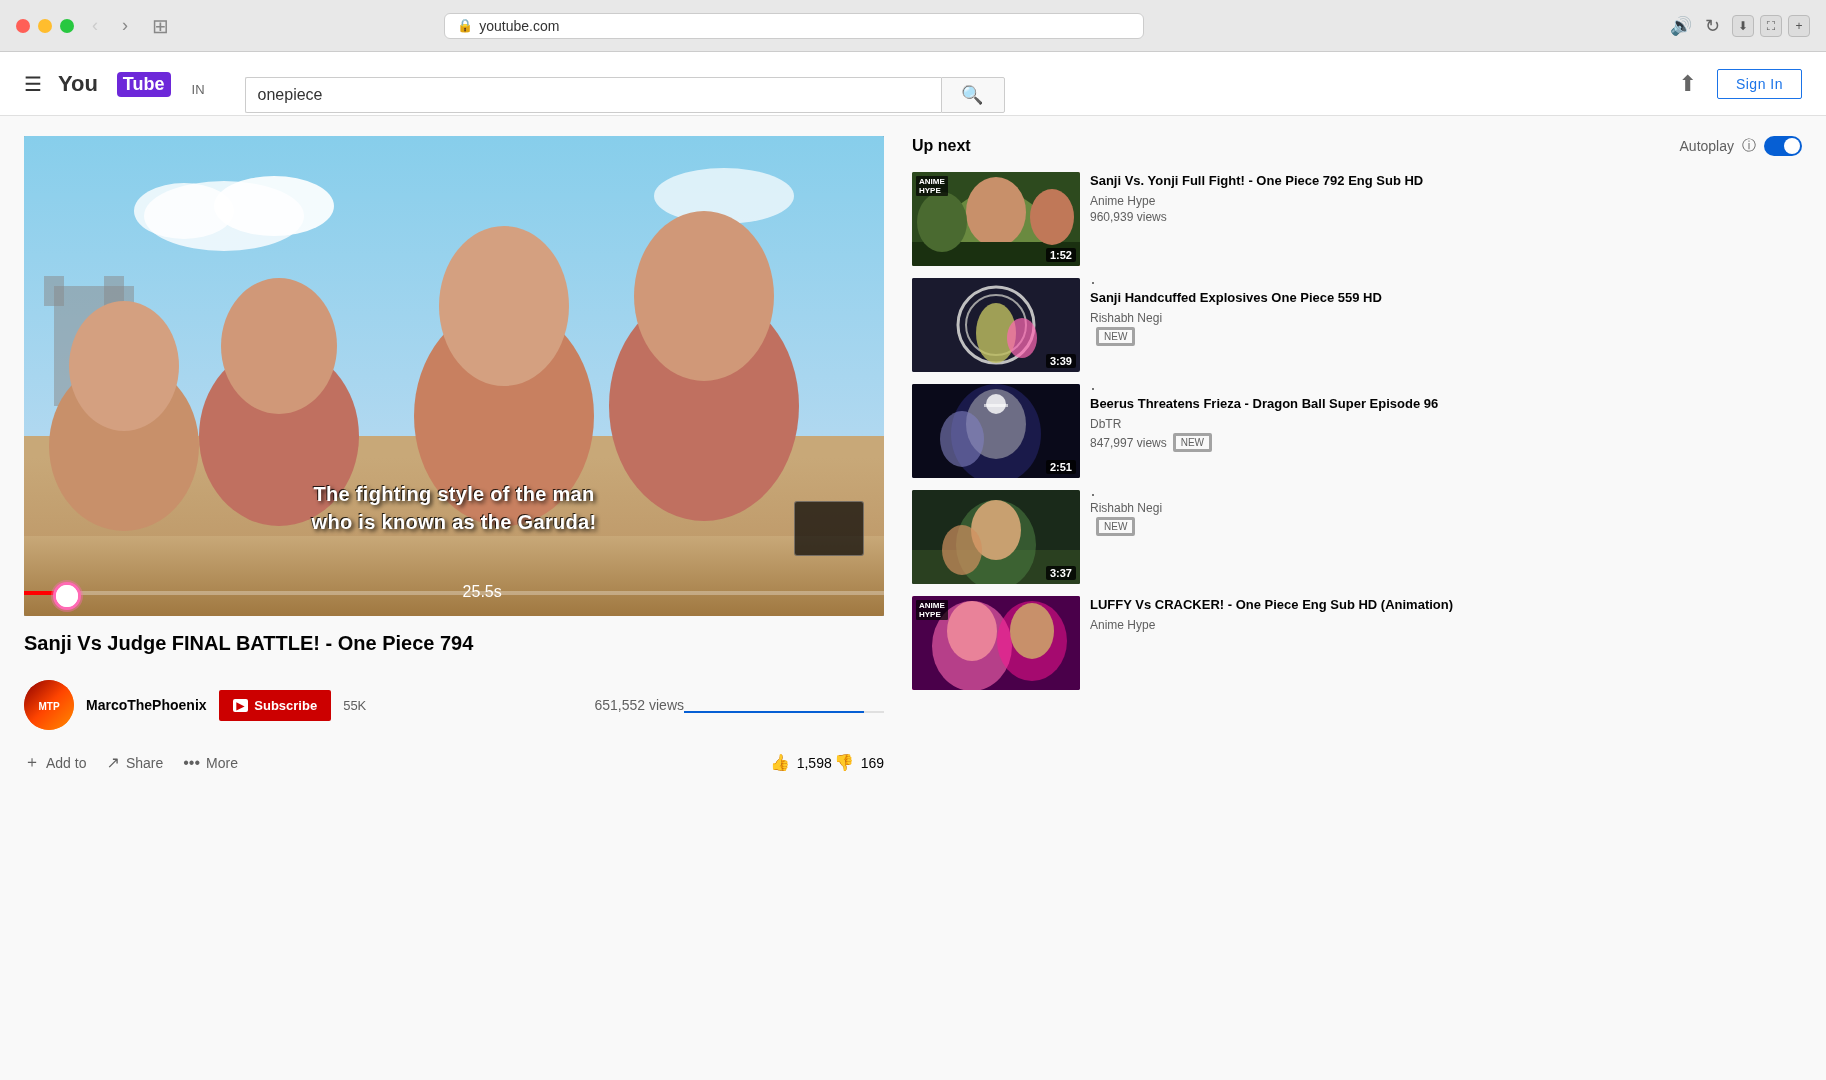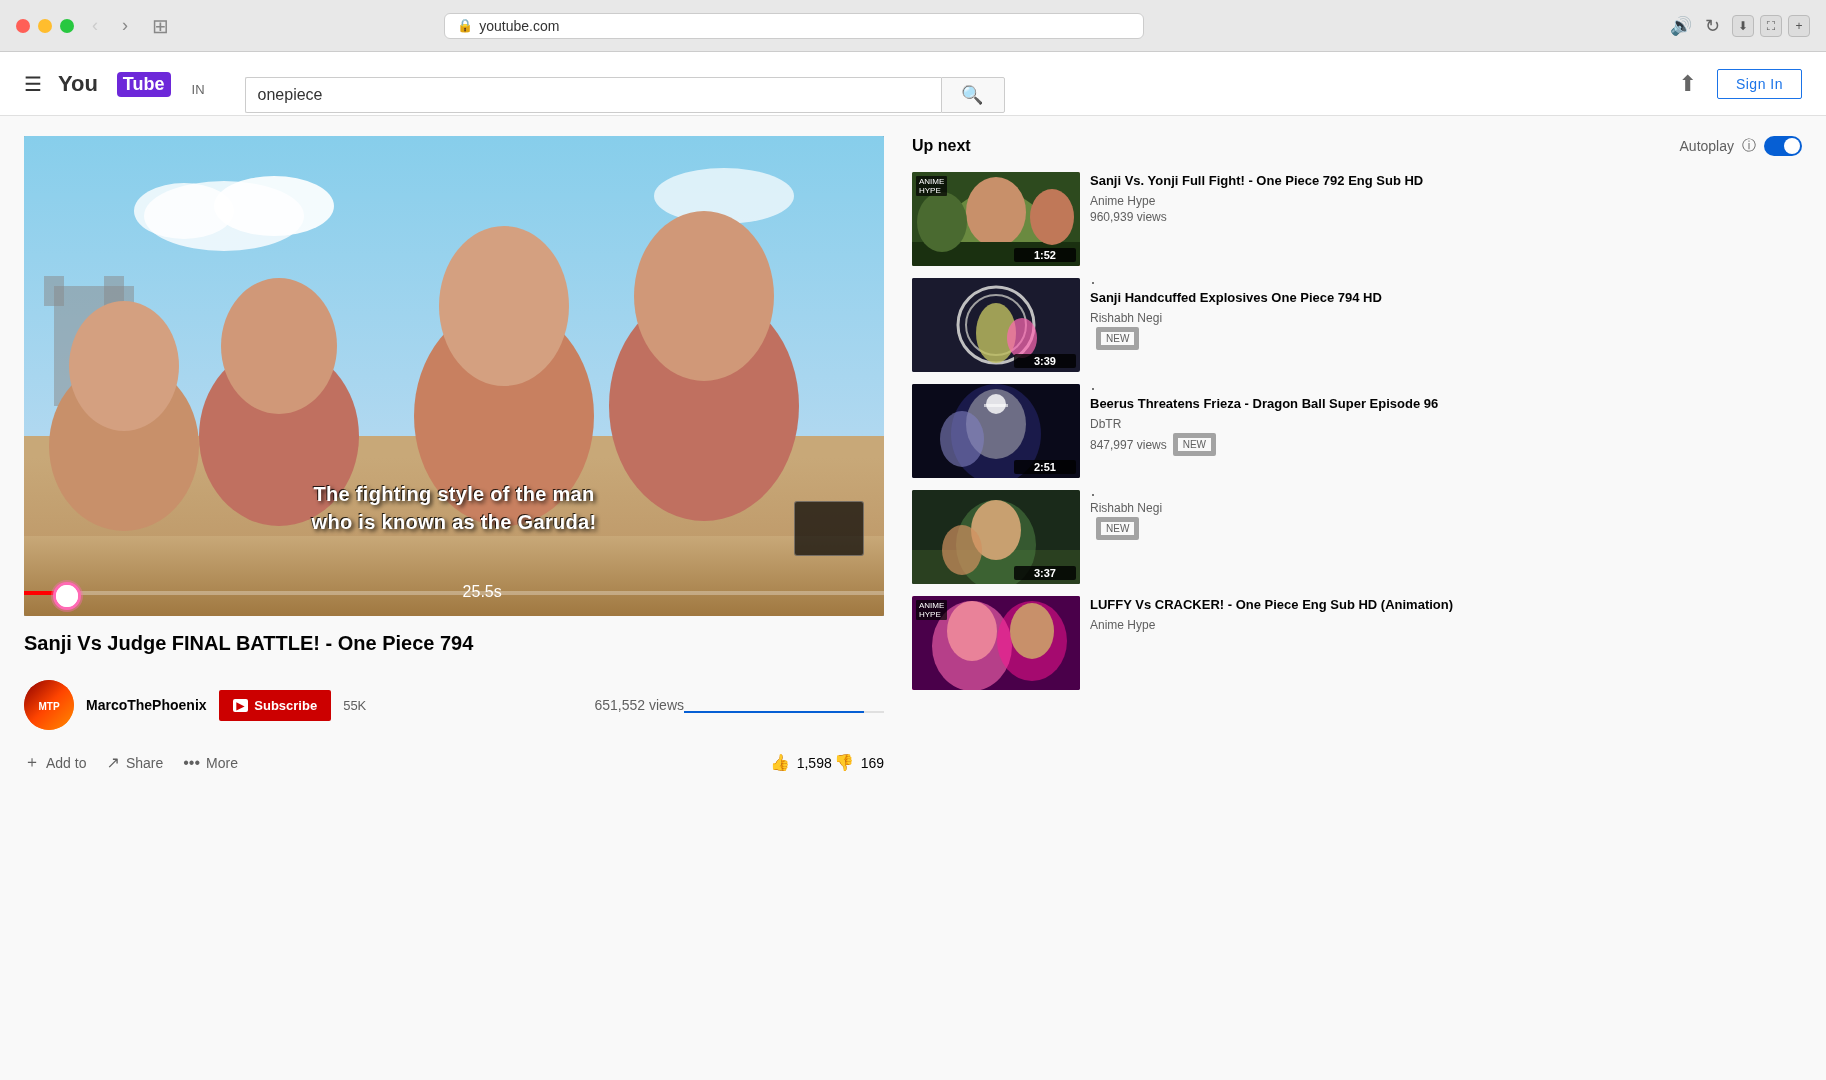--- a/index.html
+++ b/index.html
@@ -352,52 +352,52 @@
       font-size: 28px;
       color: rgba(255,255,255,0.6);
     }
     .card-duration {
       position: absolute;
       bottom: 4px;
       right: 4px;
       background: rgba(0,0,0,0.8);
       color: white;
       font-size: 11px;
-      padding: 1px 20px;
+      padding: 1px 4px;
       border-radius: 2px;
       font-weight: 600;
     }
     .card-hype-badge {
       position: absolute;
       top: 4px;
       left: 4px;
       background: rgba(0,0,0,0.7);
       color: white;
       font-size: 8px;
       padding: 1px 3px;
       border-radius: 1px;
-      font-weight: normal;
+      font-weight: bold;
     }
     .card-info { flex: 1; }
     .card-title {
       font-size: 13px;
       font-weight: 600;
       color: #030303;
       line-height: 1.4;
       margin-bottom: 4px;
       display: -webkit-box;
       -webkit-line-clamp: 2;
       -webkit-box-orient: vertical;
       overflow: hidden;
     }
     .card-channel { font-size: 12px; color: #606060; margin-bottom: 2px; }
     .card-views { font-size: 12px; color: #606060; }
     .card-new-badge {
       display: inline-block;
-      border: 5px solid #a3a3a3;
+      border: 3px solid #a3a3a3;
       color: #606060;
       font-size: 10px;
       padding: 1px 5px;
       border-radius: 2px;
       margin-left: 6px;
     }
     .card-dot { font-size: 18px; color: #606060; line-height: 0.5; display: block; margin-bottom: 2px; }
 
     
     .thumb-1 { background: linear-gradient(135deg, #2d4a1e 0%, #4a6e2a 30%, #8b7355 60%, #ff4500 100%); }
@@ -632,21 +632,21 @@
             <circle cx="84" cy="47" r="38" fill="none" stroke="#c0c0c0" stroke-width="3"></circle>
             <circle cx="84" cy="47" r="30" fill="none" stroke="#a0a0a0" stroke-width="2"></circle>
             <ellipse cx="84" cy="55" rx="20" ry="30" fill="#c0c060" opacity="0.8"></ellipse>
             <ellipse cx="110" cy="60" rx="15" ry="20" fill="#ff69b4" opacity="0.7"></ellipse>
           </svg>
         </div>
         <div class="card-duration">3:39</div>
       </div>
       <div class="card-info">
         <span class="card-dot">·</span>
-        <div class="card-title">Sanji Handcuffed Explosives One Piece 794 HD</div>
+        <div class="card-title">Sanji Handcuffed Explosives One Piece 559 HD</div>
         <div class="card-channel">Rishabh Negi</div>
         <div class="views-row">
           <span class="card-new-badge">NEW</span>
         </div>
       </div>
     </div>
 
     <div class="video-card">
       <div class="card-thumb thumb-3">
         <div class="card-thumb-img">

